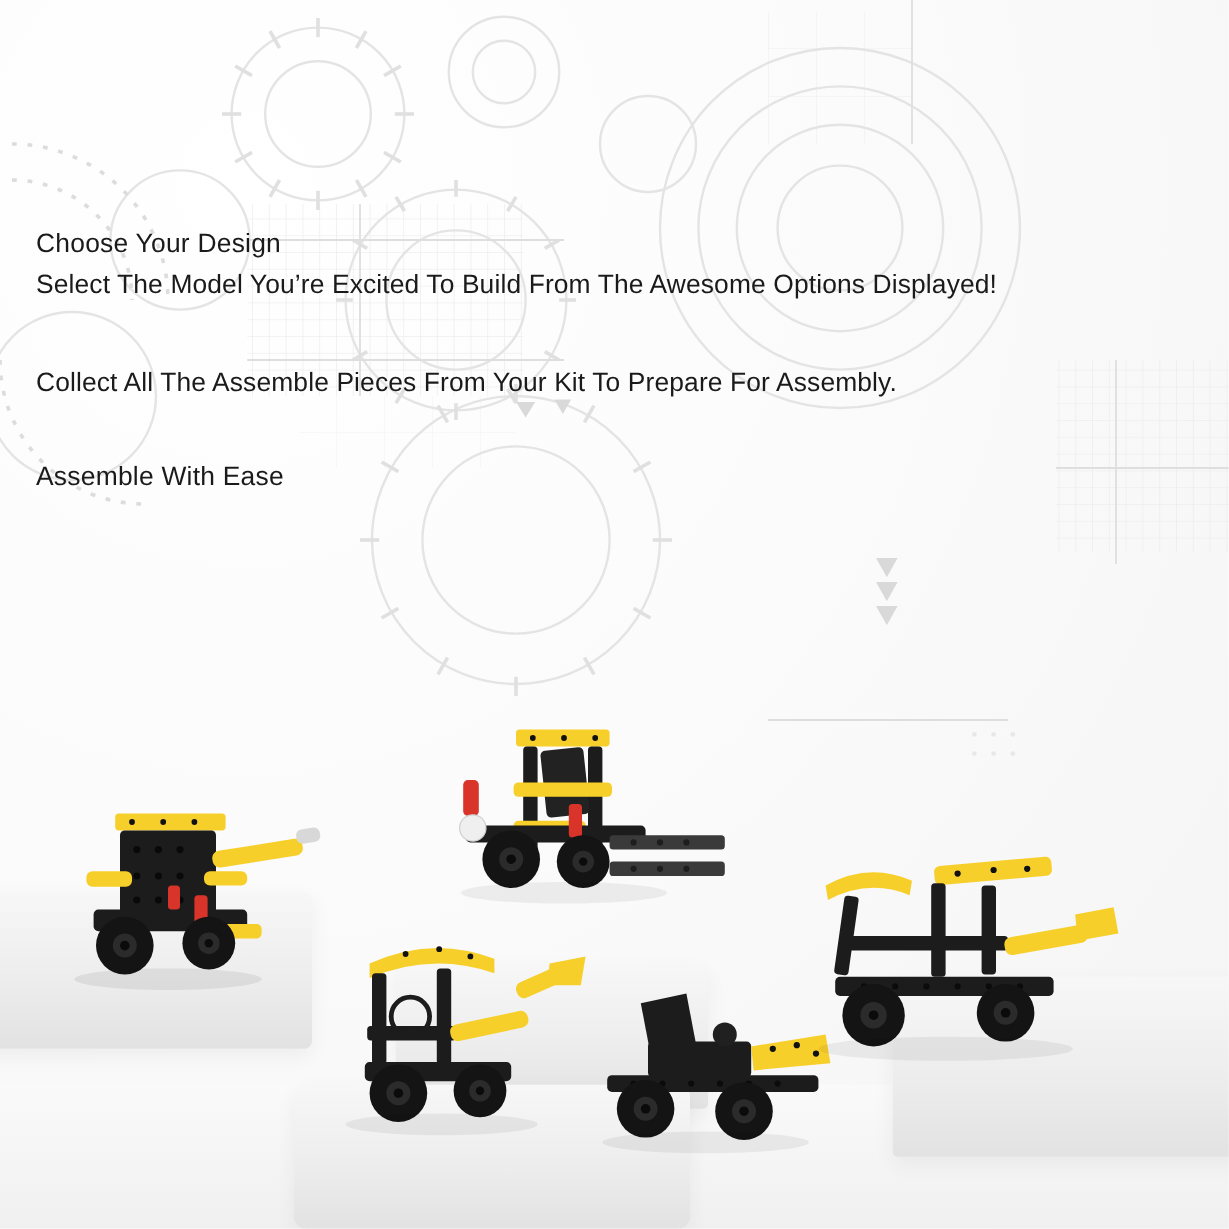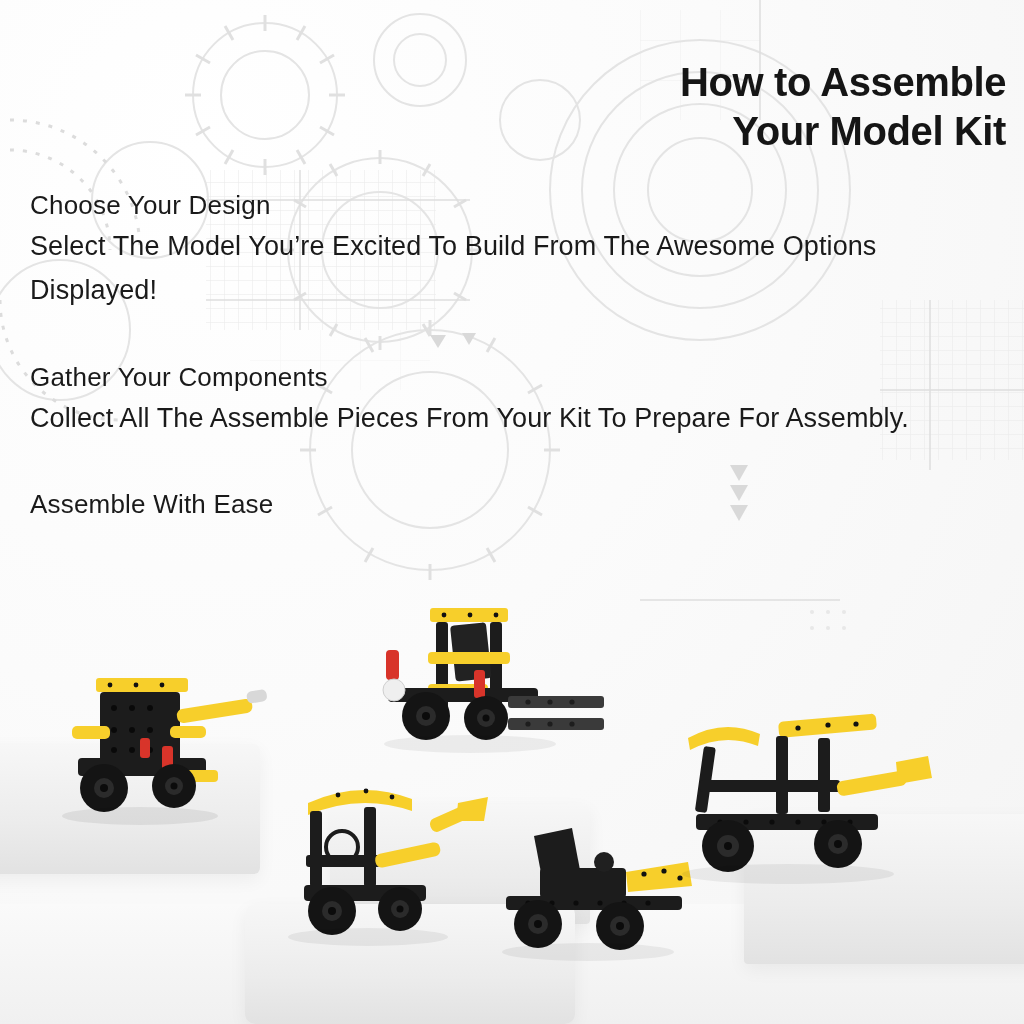--- a/index.html
+++ b/index.html
@@ -56,27 +56,27 @@
   
   .steps {
     position: absolute;
     top: 186px;
     left: 30px;
     width: 970px;
   }
   .step {
   }
   .step-title {
-    font-size: 26px;
+    font-size: 22px;
     color: #1a1a1a;
     letter-spacing: 0.2px;
     line-height: 1.5;
   }
   .step-desc {
-    font-size: 27px;
+    font-size: 22px;
     color: #1a1a1a;
     letter-spacing: 0.1px;
     line-height: 1.62;
     max-width: 990px;
   }
   .step-1 { margin-bottom: 46px; }
   .step-2 { margin-bottom: 44px; }
 
   
   .product-stage {
@@ -245,34 +245,29 @@
         <circle cx="812" cy="612" r="2"></circle>
           <circle cx="828" cy="612" r="2"></circle>
           <circle cx="844" cy="612" r="2"></circle>
         <circle cx="812" cy="628" r="2"></circle>
           <circle cx="828" cy="628" r="2"></circle>
           <circle cx="844" cy="628" r="2"></circle>
       </g>
     </svg>
   </div>
 
-  <div class="headline">
-    <span class="line">How to Assemble</span>
-    <span class="line">Your Model Kit</span>
-  </div>
 
   <div class="steps">
 
     <div class="step step-1">
       <div class="step-title">Choose Your Design</div>
       <div class="step-desc">Select The Model You’re Excited To Build From The Awesome Options Displayed!</div>
     </div>
 
     <div class="step step-2">
-      <div class="step-title">Gather Your Components</div>
       <div class="step-desc">Collect All The Assemble Pieces From Your Kit To Prepare For Assembly.</div>
     </div>
 
     <div class="step step-3">
       <div class="step-title">Assemble With Ease</div>
     </div>
 
   </div>
 
   <div class="product-stage">

